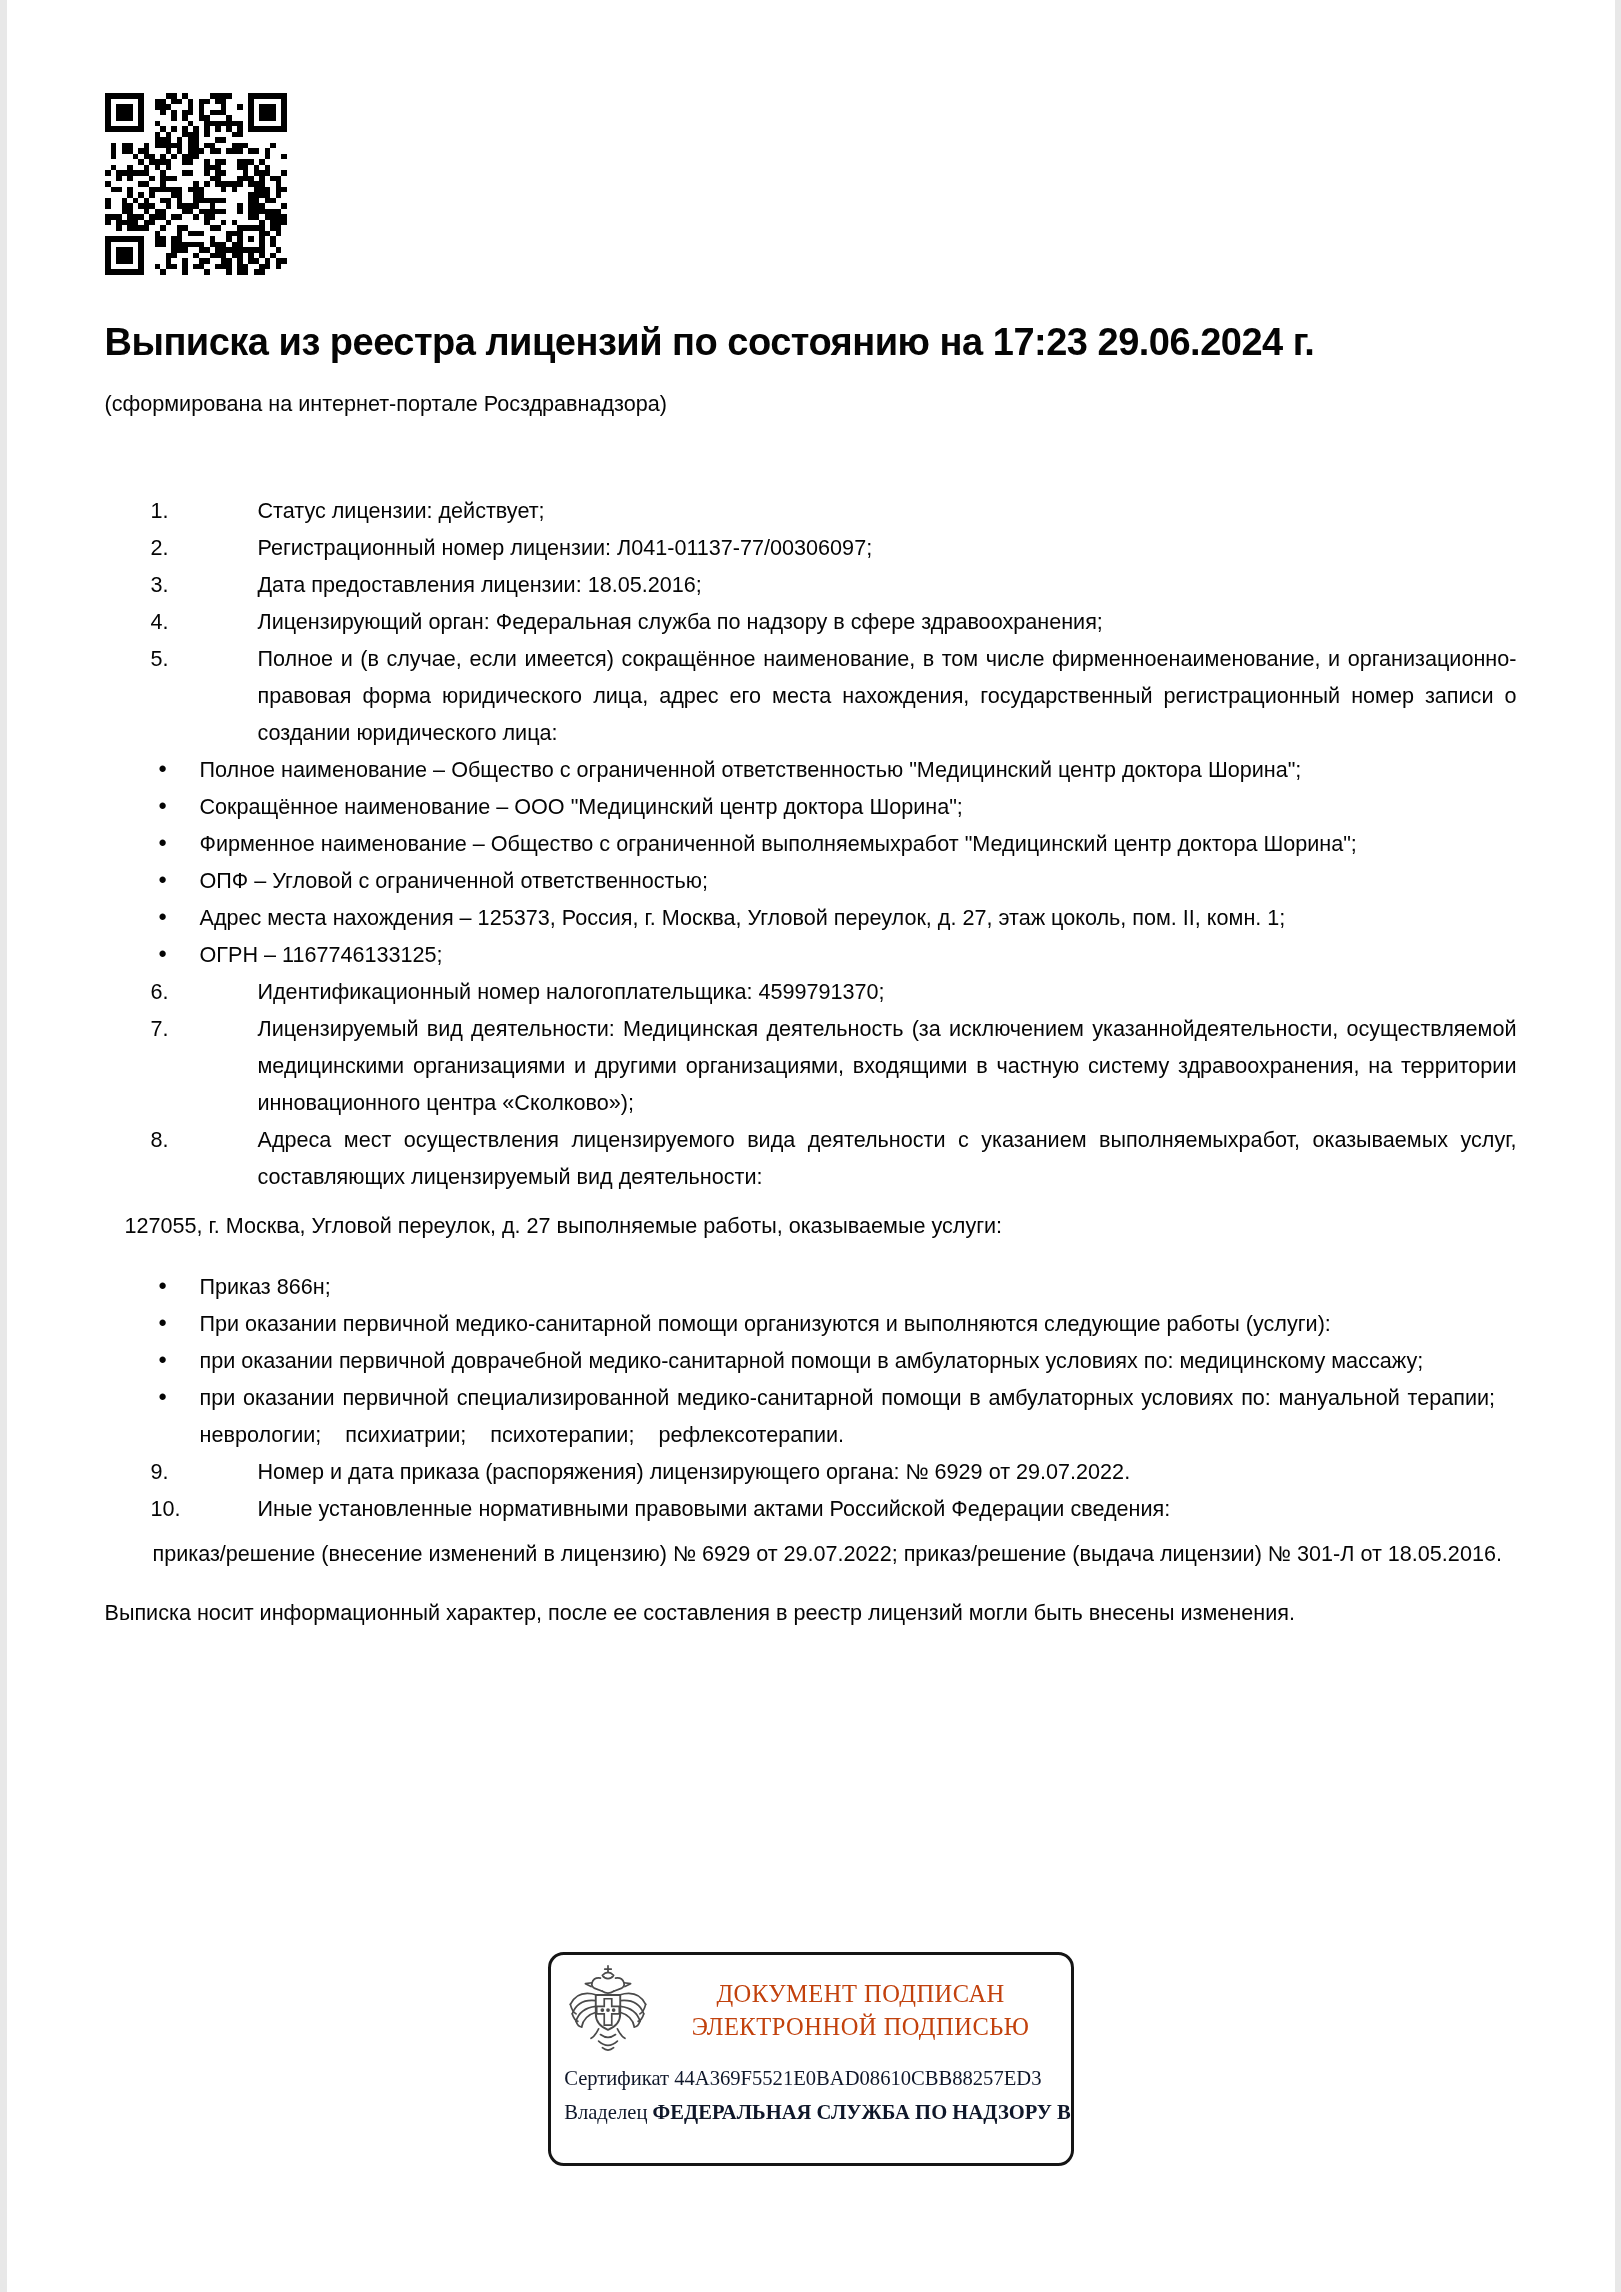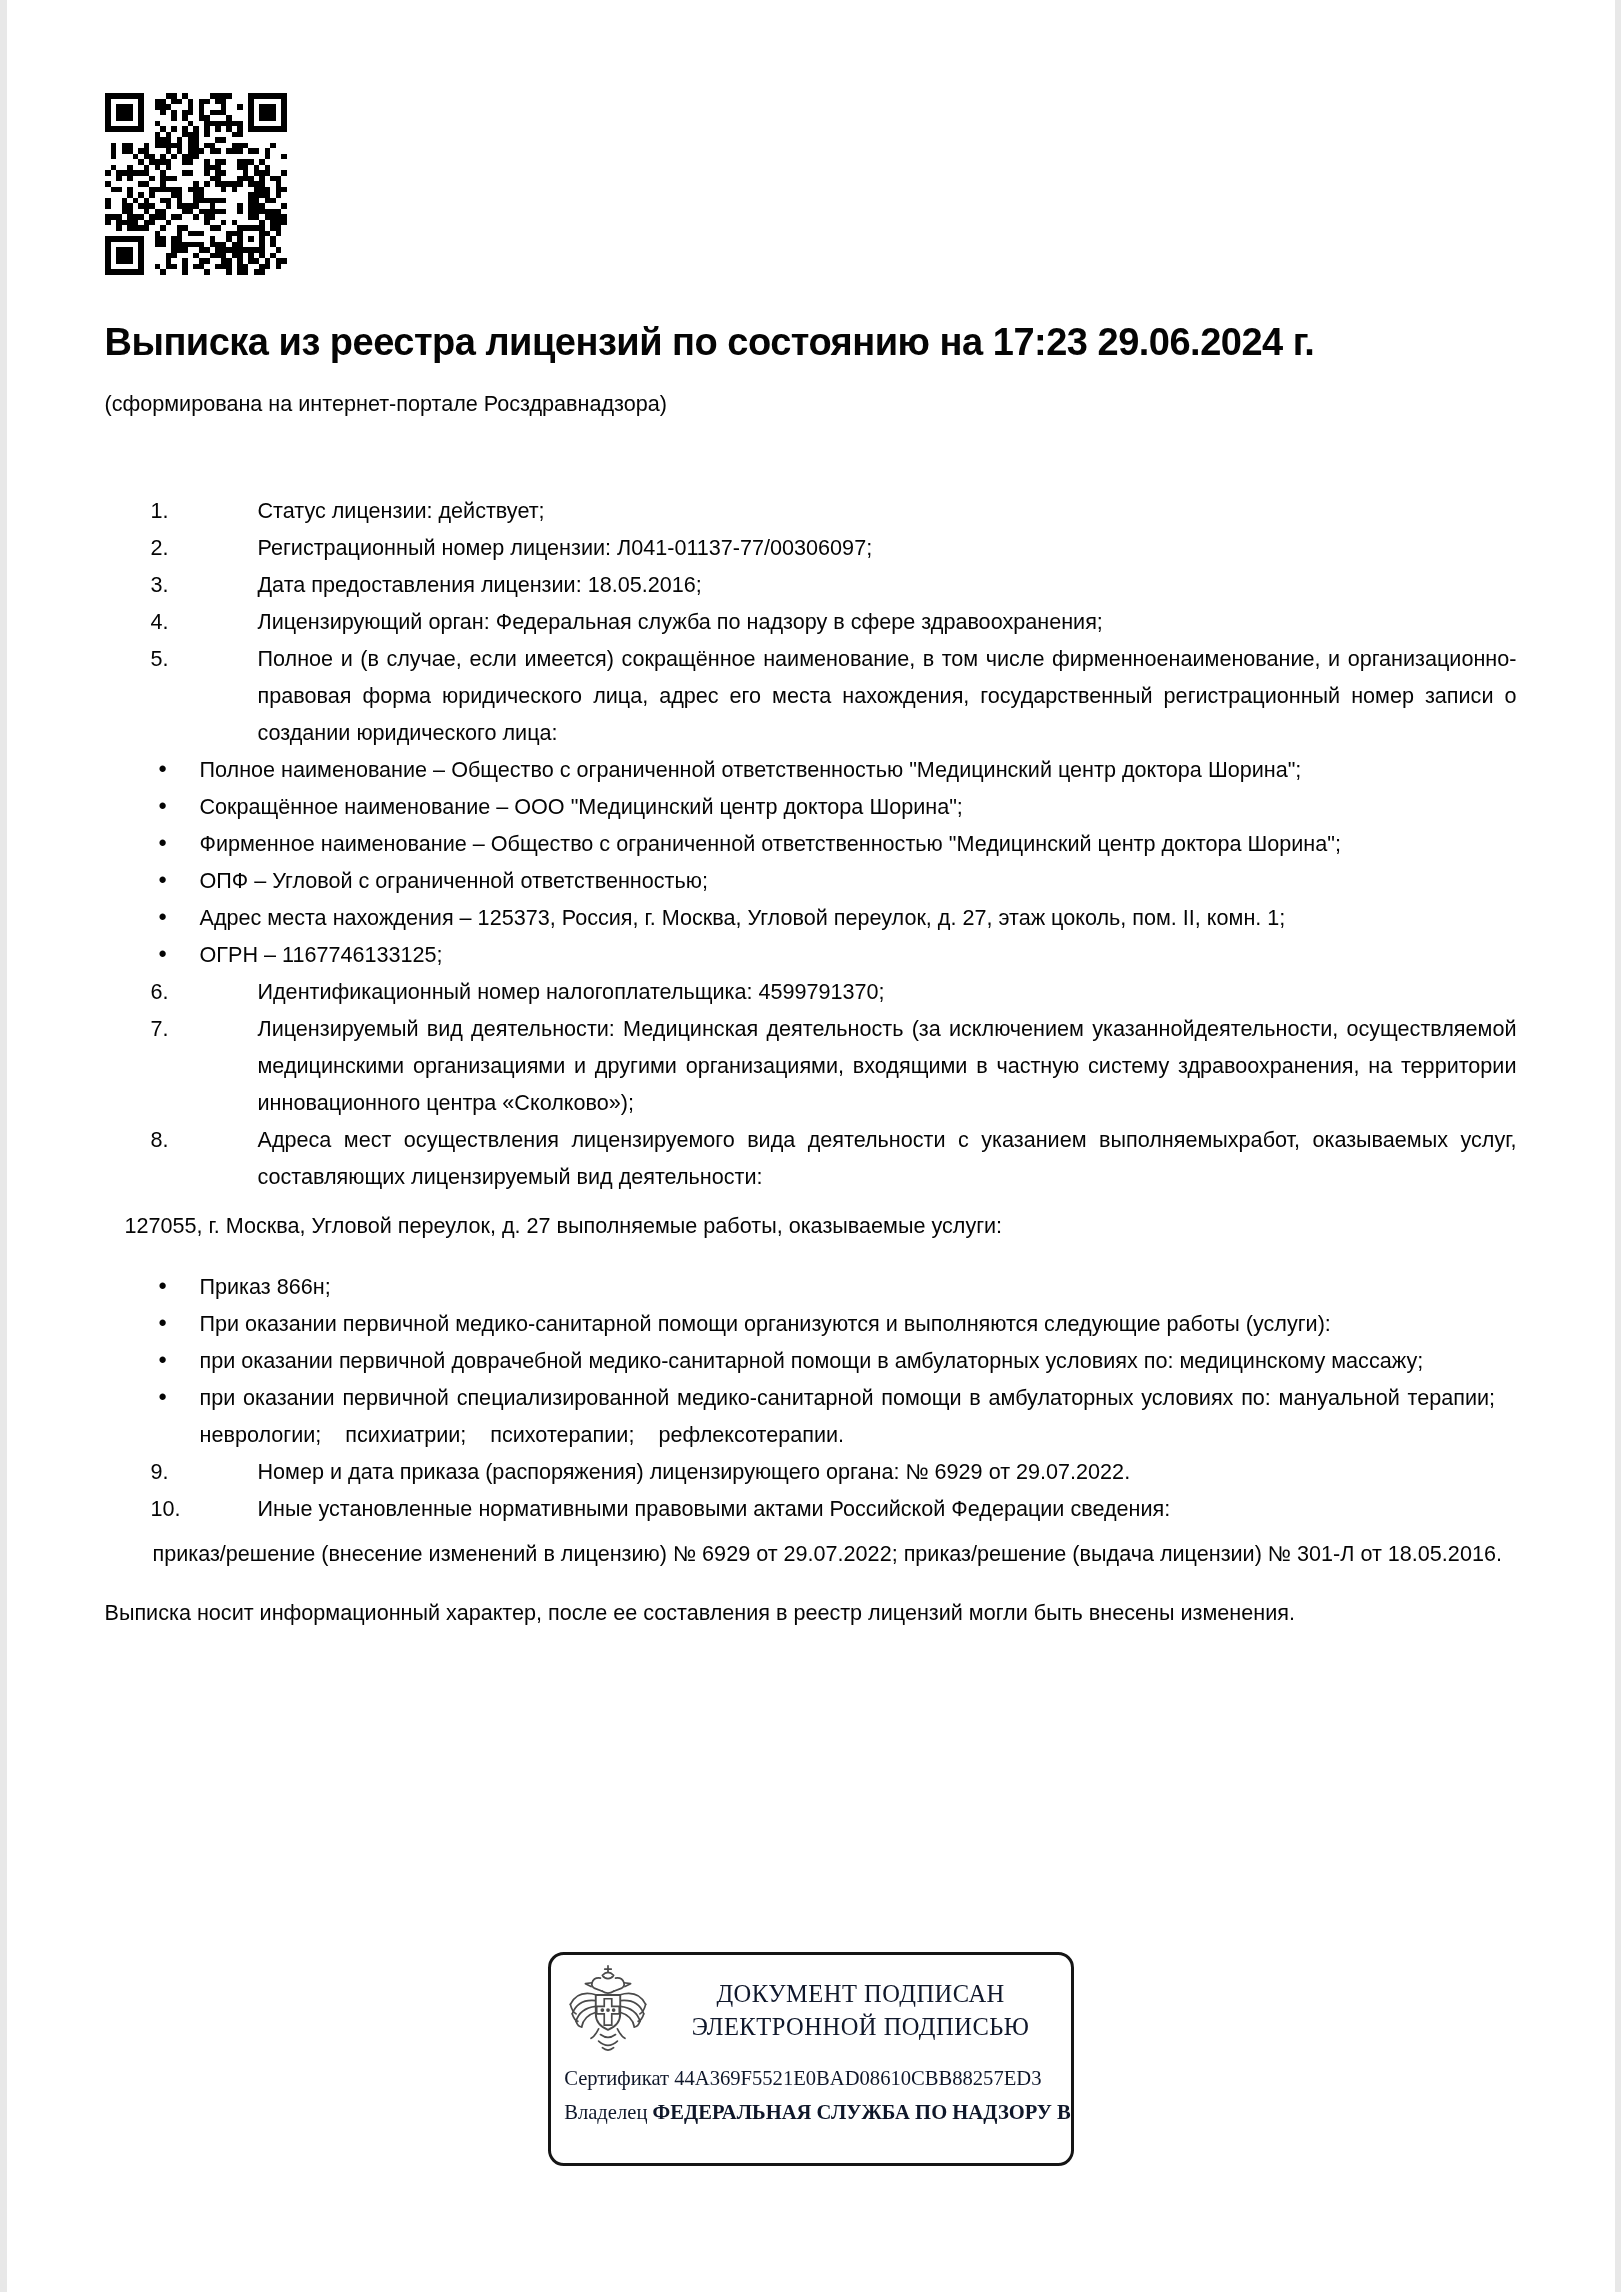--- a/index.html
+++ b/index.html
@@ -37,21 +37,21 @@
     position:absolute;left:541px;top:1952px;
     width:526px;height:214px;box-sizing:border-box;
     border:3.9px solid #151515;border-radius:15.7px;
     background:#fff;overflow:hidden;
   }
   .stamp-emblem{position:absolute;left:11.8px;top:7.8px;width:92px;height:96px;}
   .stamp-heading{
     position:absolute;left:108px;right:7.8px;top:21.6px;
     text-align:center;
     font-family:"Liberation Serif", serif;
-    font-size:24.5px;line-height:33px;letter-spacing:0.5px;color:#0f172a;
+    font-size:24.5px;line-height:33px;letter-spacing:0.5px;color:#c2410c;
   }
   .stamp-body{
     position:absolute;left:13.7px;top:106px;right:0;
     font-family:"Liberation Serif", serif;
     font-size:20.6px;line-height:34px;color:#0f172a;
   }
   .stamp-row{white-space:nowrap;}
   .owner-value{font-weight:700;}
 </style>
 </head>
@@ -506,21 +506,21 @@
 
     <div class="doc-list">
       <div class="li li-num"><span class="marker">1.</span><span>Статус лицензии: действует;</span></div>
       <div class="li li-num"><span class="marker">2.</span><span>Регистрационный номер лицензии: Л041-01137-77/00306097;</span></div>
       <div class="li li-num"><span class="marker">3.</span><span>Дата предоставления лицензии: 18.05.2016;</span></div>
       <div class="li li-num"><span class="marker">4.</span><span>Лицензирующий орган: Федеральная служба по надзору в сфере здравоохранения;</span></div>
       <div class="li li-num"><span class="marker">5.</span><span>Полное и (в случае, если имеется) сокращённое наименование, в том числе фирменноенаименование, и организационно-правовая форма юридического лица, адрес его места нахождения, государственный регистрационный номер записи о создании юридического лица:</span></div>
 
       <div class="li li-bullet"><span class="marker">•</span><span>Полное наименование – Общество с ограниченной ответственностью "Медицинский центр доктора Шорина";</span></div>
       <div class="li li-bullet"><span class="marker">•</span><span>Сокращённое наименование – ООО "Медицинский центр доктора Шорина";</span></div>
-      <div class="li li-bullet"><span class="marker">•</span><span>Фирменное наименование – Общество с ограниченной ответственностью "Медицинский центр доктора Шорина";</span></div>
+      <div class="li li-bullet"><span class="marker">•</span><span>Фирменное наименование – Общество с ограниченной выполняемыхработ "Медицинский центр доктора Шорина";</span></div>
       <div class="li li-bullet"><span class="marker">•</span><span>ОПФ – Угловой с ограниченной ответственностью;</span></div>
       <div class="li li-bullet"><span class="marker">•</span><span>Адрес места нахождения – 125373, Россия, г. Москва, Угловой переулок, д. 27, этаж цоколь, пом. II, комн. 1;</span></div>
       <div class="li li-bullet"><span class="marker">•</span><span>ОГРН – 1167746133125;</span></div>
 
       <div class="li li-num"><span class="marker">6.</span><span>Идентификационный номер налогоплательщика: 4599791370;</span></div>
       <div class="li li-num"><span class="marker">7.</span><span>Лицензируемый вид деятельности: Медицинская деятельность (за исключением указаннойдеятельности, осуществляемой медицинскими организациями и другими организациями, входящими в частную систему здравоохранения, на территории инновационного центра «Сколково»);</span></div>
       <div class="li li-num"><span class="marker">8.</span><span>Адреса мест осуществления лицензируемого вида деятельности с указанием выполняемыхработ, оказываемых услуг, составляющих лицензируемый вид деятельности:</span></div>
 
       <div class="para para-address">127055, г. Москва, Угловой переулок, д. 27 выполняемые работы, оказываемые услуги:</div>
 

